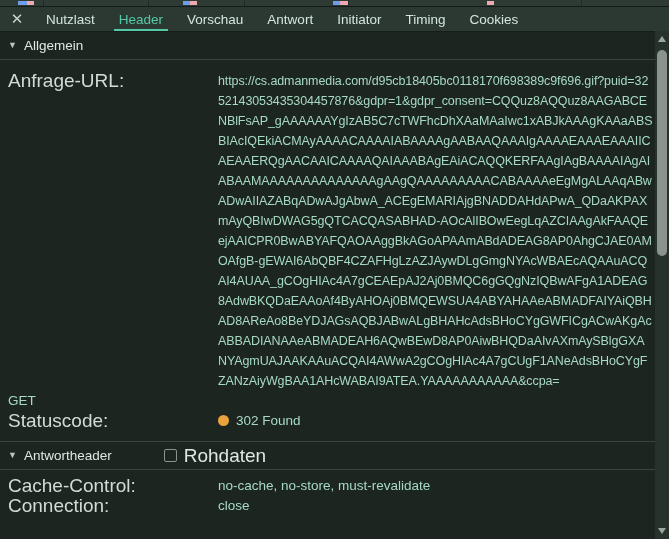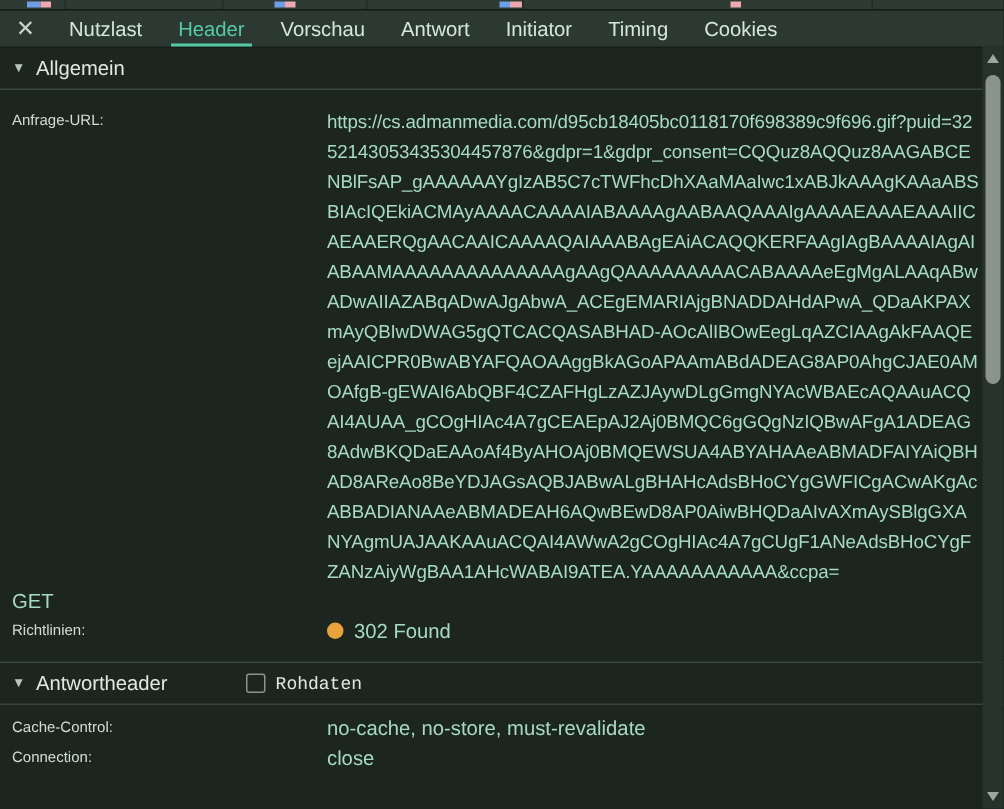--- a/index.html
+++ b/index.html
@@ -22,28 +22,28 @@
   .tab{padding:0 12px;display:flex;align-items:center;color:#d6e5dd;font-size:13.5px;position:relative;cursor:pointer;white-space:nowrap;}
   .tab.active{color:#55c9a6;}
   .tab.active::after{content:"";position:absolute;left:7px;right:7px;bottom:0;height:2px;background:#55c9a6;}
 
   
   .section-hdr{height:27px;display:flex;align-items:center;padding-left:8px;border-bottom:1px solid #39453f;color:#dfe8e3;font-size:13.5px;}
   .section-hdr.bordered-top{border-top:1px solid #39453f;}
   .tri{font-size:9px;color:#b9c6bf;margin-right:7px;transform:translateY(-1px);}
   .raw-wrap{display:flex;align-items:center;margin-left:52px;gap:7px;}
   .raw-checkbox{appearance:none;-webkit-appearance:none;width:13px;height:13px;margin:0;border:1px solid #8a948f;border-radius:2px;background:transparent;cursor:pointer;}
-  .raw-label{color:#dfe8e3;font-size:12px;font-family:Liberation Mono, monospace;}
+  .raw-label{color:#dfe8e3;font-size:19px;}
 
   
   .rows{padding:0 16px 0 8px;}
   .rows.general{margin-top:11px;}
   .rows.response{margin-top:6px;}
   .row{display:flex;align-items:flex-start;}
-  .row-label{width:210px;flex:none;color:#d2dcd6;font-size:10px;line-height:20px;}
+  .row-label{width:210px;flex:none;color:#d2dcd6;font-size:19px;line-height:20px;}
   .row-value{width:447px;color:#a6dac3;font-size:13.5px;line-height:20px;}
   .row-value.url{font-size:12.5px;letter-spacing:-0.1px;word-break:break-all;}
   .status-dot{display:inline-block;width:11px;height:11px;border-radius:50%;background:#e8a33c;margin-right:7px;vertical-align:-1px;}
   .spacer{height:10px;}
 
   
   .scrollbar{position:absolute;right:0;top:31px;bottom:0;width:14px;background:#27322c;}
   .scroll-arrow{position:absolute;left:0;width:14px;height:14px;display:flex;align-items:center;justify-content:center;cursor:pointer;}
   .scroll-arrow.up{top:1px;}
   .scroll-arrow.down{bottom:1px;}
@@ -89,21 +89,21 @@
 
   <div class="rows general">
     <div class="row">
       <div class="row-label">Anfrage-URL:</div>
       <div class="row-value url">https://cs.admanmedia.com/d95cb18405bc0118170f698389c9f696.gif?puid=3252143053435304457876&amp;gdpr=1&amp;gdpr_consent=CQQuz8AQQuz8AAGABCENBlFsAP_gAAAAAAYgIzAB5C7cTWFhcDhXAaMAaIwc1xABJkAAAgKAAaABSBIAcIQEkiACMAyAAAACAAAAIABAAAAgAABAAQAAAIgAAAAEAAAEAAAIICAEAAERQgAACAAICAAAAQAIAAABAgEAiACAQQKERFAAgIAgBAAAAIAgAIABAAMAAAAAAAAAAAAAAgAAgQAAAAAAAAACABAAAAeEgMgALAAqABwADwAIIAZABqADwAJgAbwA_ACEgEMARIAjgBNADDAHdAPwA_QDaAKPAXmAyQBIwDWAG5gQTCACQASABHAD-AOcAlIBOwEegLqAZCIAAgAkFAAQEejAAICPR0BwABYAFQAOAAggBkAGoAPAAmABdADEAG8AP0AhgCJAE0AMOAfgB-gEWAI6AbQBF4CZAFHgLzAZJAywDLgGmgNYAcWBAEcAQAAuACQAI4AUAA_gCOgHIAc4A7gCEAEpAJ2Aj0BMQC6gGQgNzIQBwAFgA1ADEAG8AdwBKQDaEAAoAf4ByAHOAj0BMQEWSUA4ABYAHAAeABMADFAIYAiQBHAD8AReAo8BeYDJAGsAQBJABwALgBHAHcAdsBHoCYgGWFICgACwAKgAcABBADIANAAeABMADEAH6AQwBEwD8AP0AiwBHQDaAIvAXmAySBlgGXANYAgmUAJAAKAAuACQAI4AWwA2gCOgHIAc4A7gCUgF1ANeAdsBHoCYgFZANzAiyWgBAA1AHcWABAI9ATEA.YAAAAAAAAAAA&amp;ccpa=</div>
     </div>
     <div class="row">
       <div class="row-value">GET</div>
     </div>
     <div class="row">
-      <div class="row-label">Richtlinien:</div>
+      <div class="row-label">Statuscode:</div>
       <div class="row-value"><span class="status-dot" id="status-dot" style="background: rgb(232, 163, 60);"></span><span>302 Found</span></div>
     </div>
   </div>
 
   <div class="spacer"></div>
 
   <div class="section-hdr bordered-top">
     <span class="tri">▼</span>
     <span>Antwortheader</span>
     <span class="raw-wrap">

